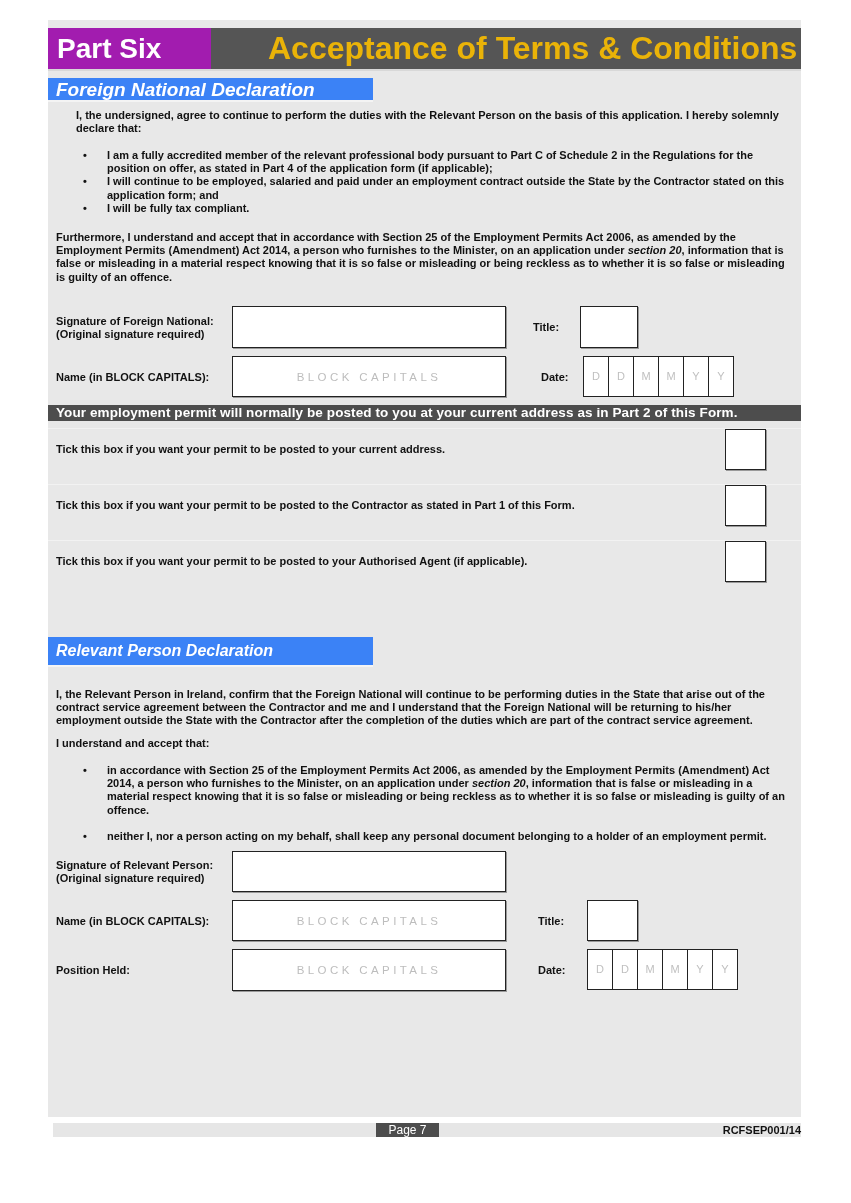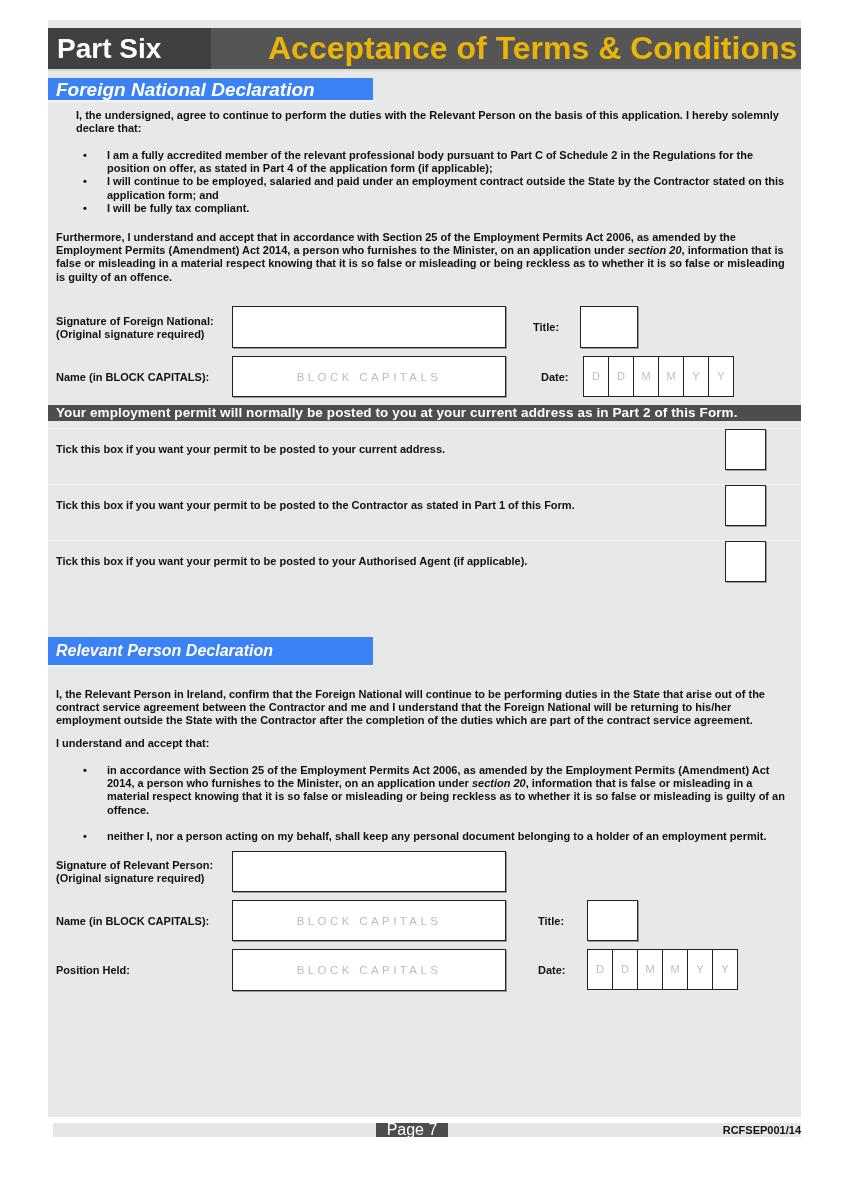--- a/index.html
+++ b/index.html
@@ -11,21 +11,21 @@
   .page-panel {
     position: absolute; left: 48px; top: 20px; width: 753px; height: 1097px;
     background: #e8e8e8;
   }
   .header-bar {
     position: absolute; left: 48px; top: 28px; width: 753px; height: 41px;
     background: #555555; border-bottom: 2px solid #d8d8d8;
   }
   .header-part {
     position: absolute; left: 0; top: 0; width: 163px; height: 41px;
-    background: #404040; color: #fff; font-weight: bold; font-size: 28px;
+    background: #a21caf; color: #fff; font-weight: bold; font-size: 28px;
     line-height: 41px; padding-left: 9px; box-sizing: border-box;
   }
   .header-title {
     position: absolute; left: 220px; top: 0; height: 39px; color: #eab308;
     font-weight: bold; font-size: 32px; line-height: 41px; white-space: nowrap;
   }
   .section-banner {
     position: absolute; left: 48px; background: #3b82f6; color: #fff;
     font-weight: bold; font-style: italic; box-sizing: border-box; padding-left: 8px;
     white-space: nowrap; border-bottom: 2px solid #f4f4f4;
@@ -70,22 +70,22 @@
     position: absolute; left: 725px; width: 41px; height: 41px; background: #fff;
     border: 1px solid #222; box-sizing: border-box; box-shadow: 1px 1px 0 #999;
   }
   .tick-row-line {
     position: absolute; left: 48px; width: 753px; height: 1px; background: #f2f2f2;
   }
   .footer-bar {
     position: absolute; left: 53px; top: 1123px; width: 748px; height: 14px; background: #e6e6e6;
   }
   .page-badge {
-    position: absolute; left: 376px; top: 1123px; width: 72px; height: 14px; background: #4d4d4d;
-    color: #fff; font-size: 16px; line-height: 14px; text-align: center;
+    position: absolute; left: 376px; top: 1123px; width: 63px; height: 14px; background: #4d4d4d;
+    color: #fff; font-size: 12px; line-height: 14px; text-align: center;
   }
   .form-code {
     position: absolute; right: 50px; top: 1123px; font-size: 11px; font-weight: bold; line-height: 14px;
     color: #111;
   }
   i { font-style: italic; }
 </style>
 </head>
 <body>
 

